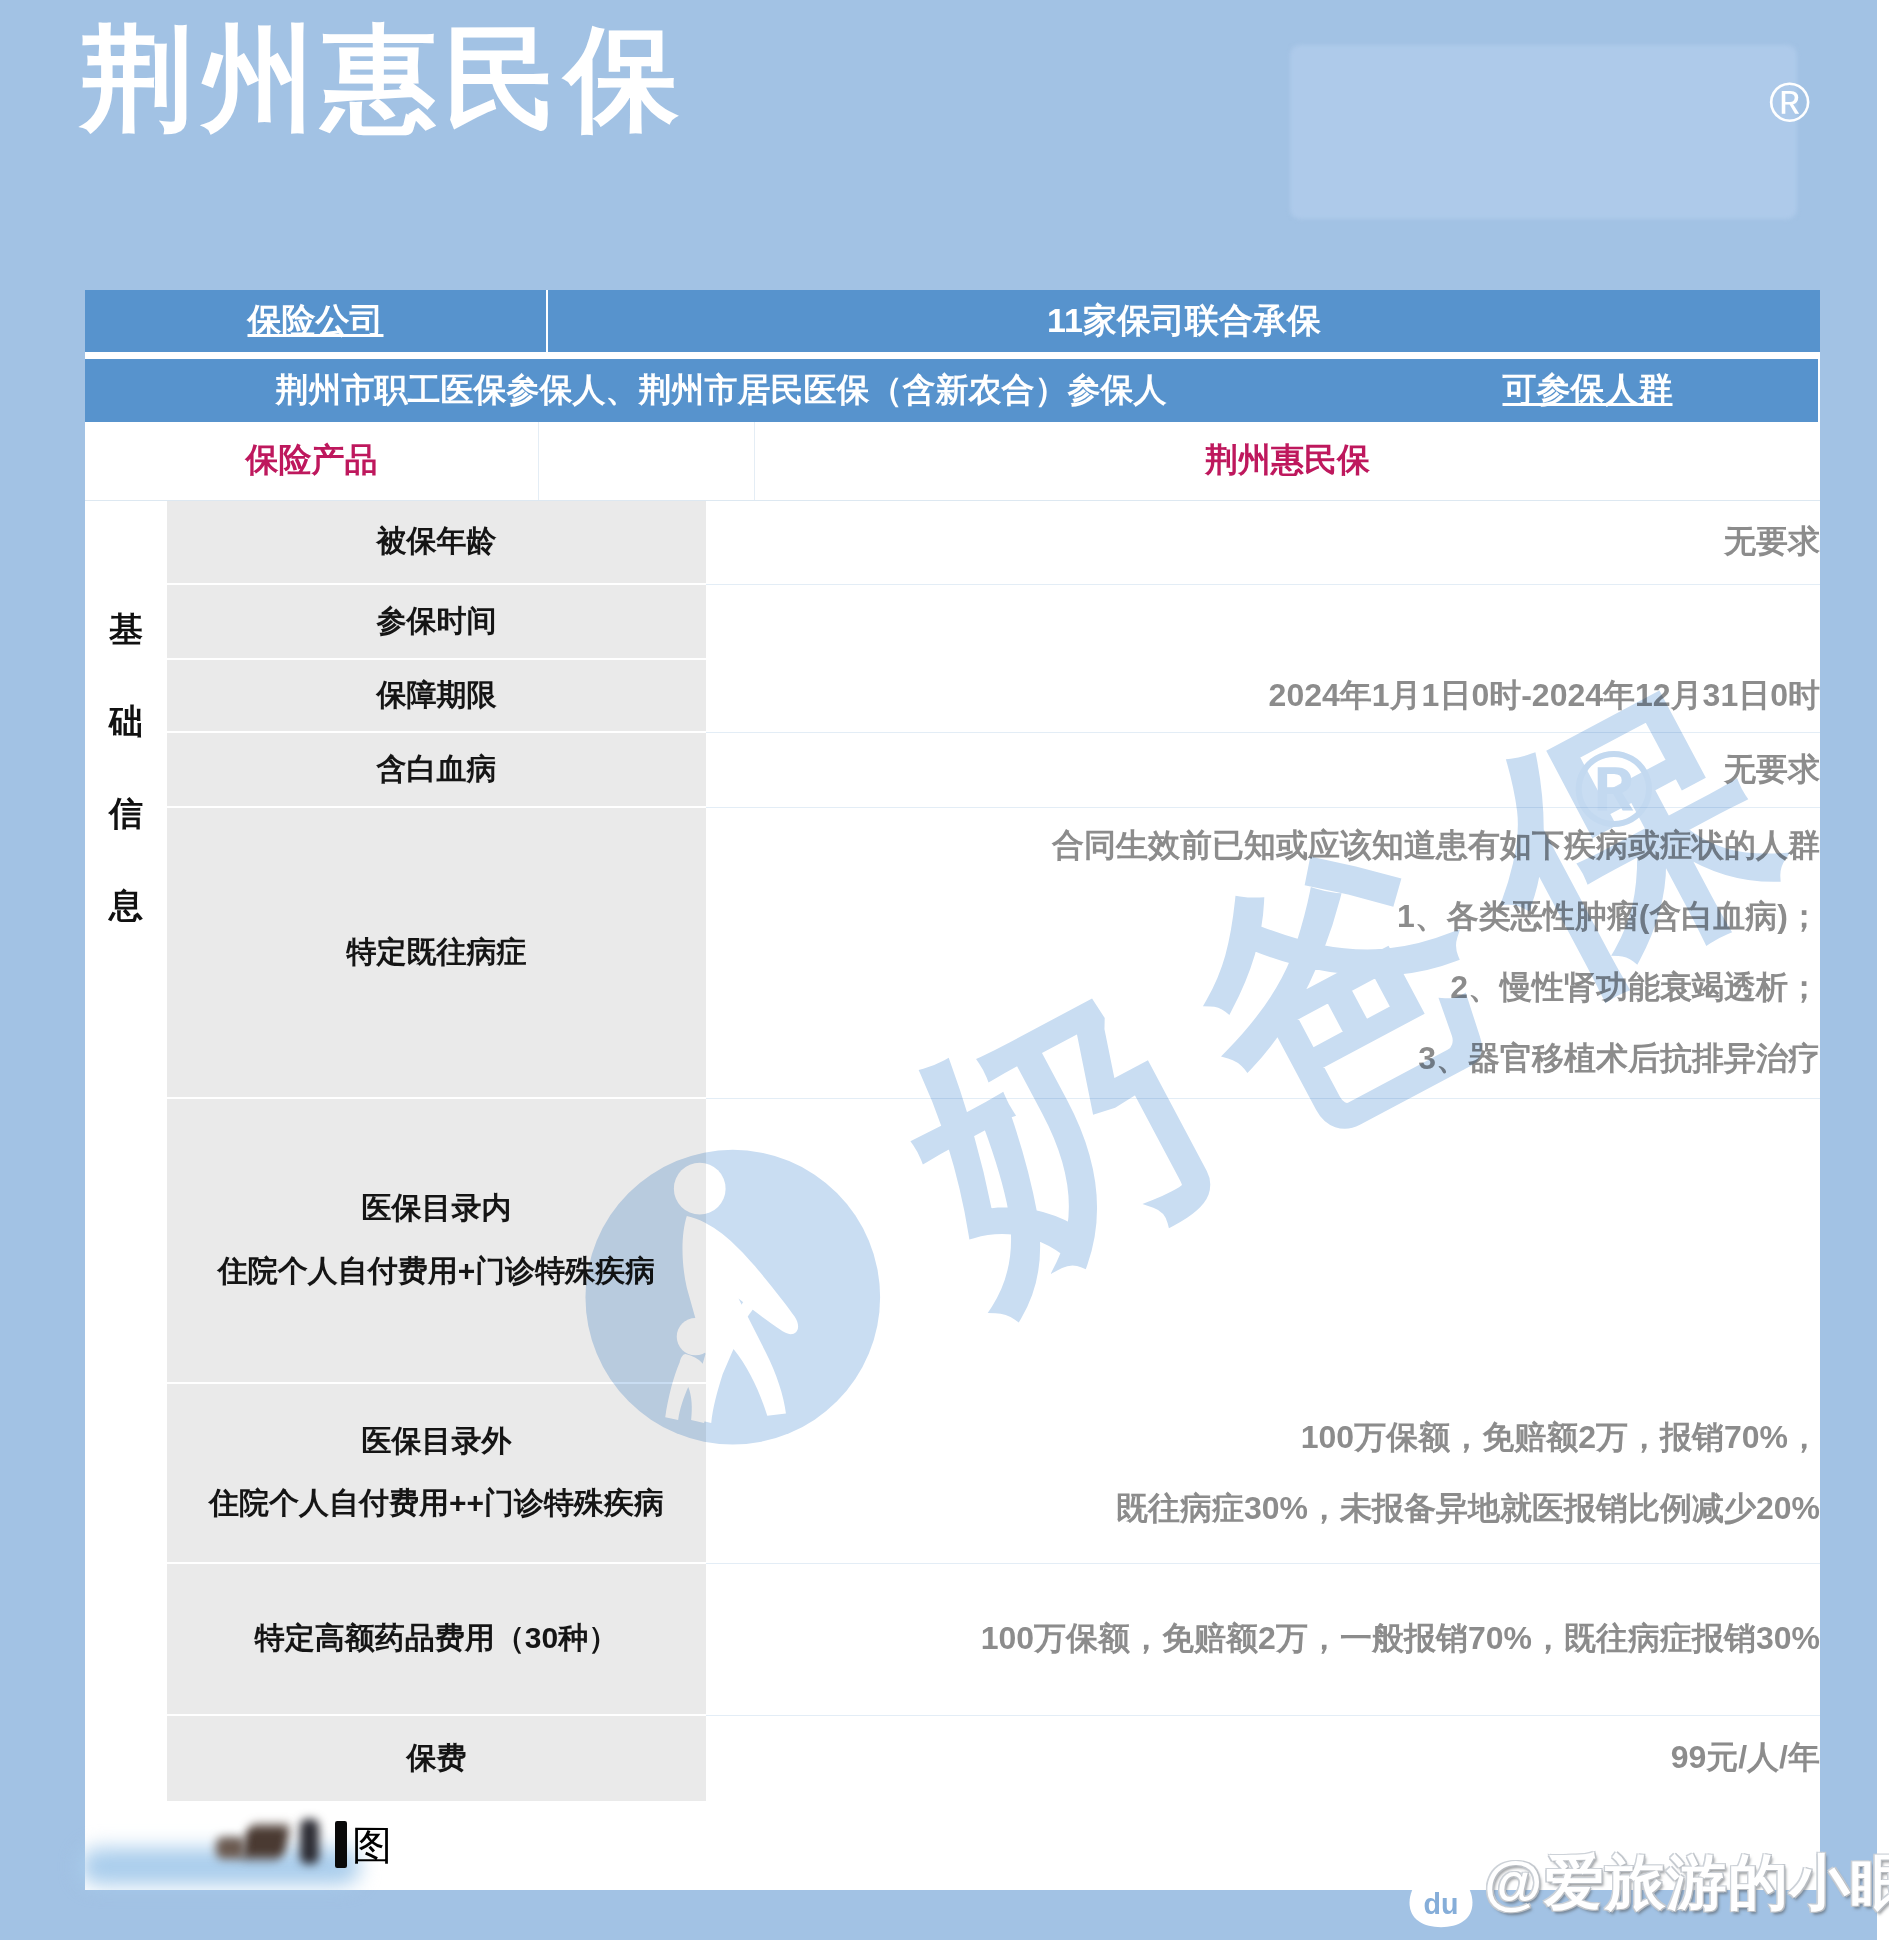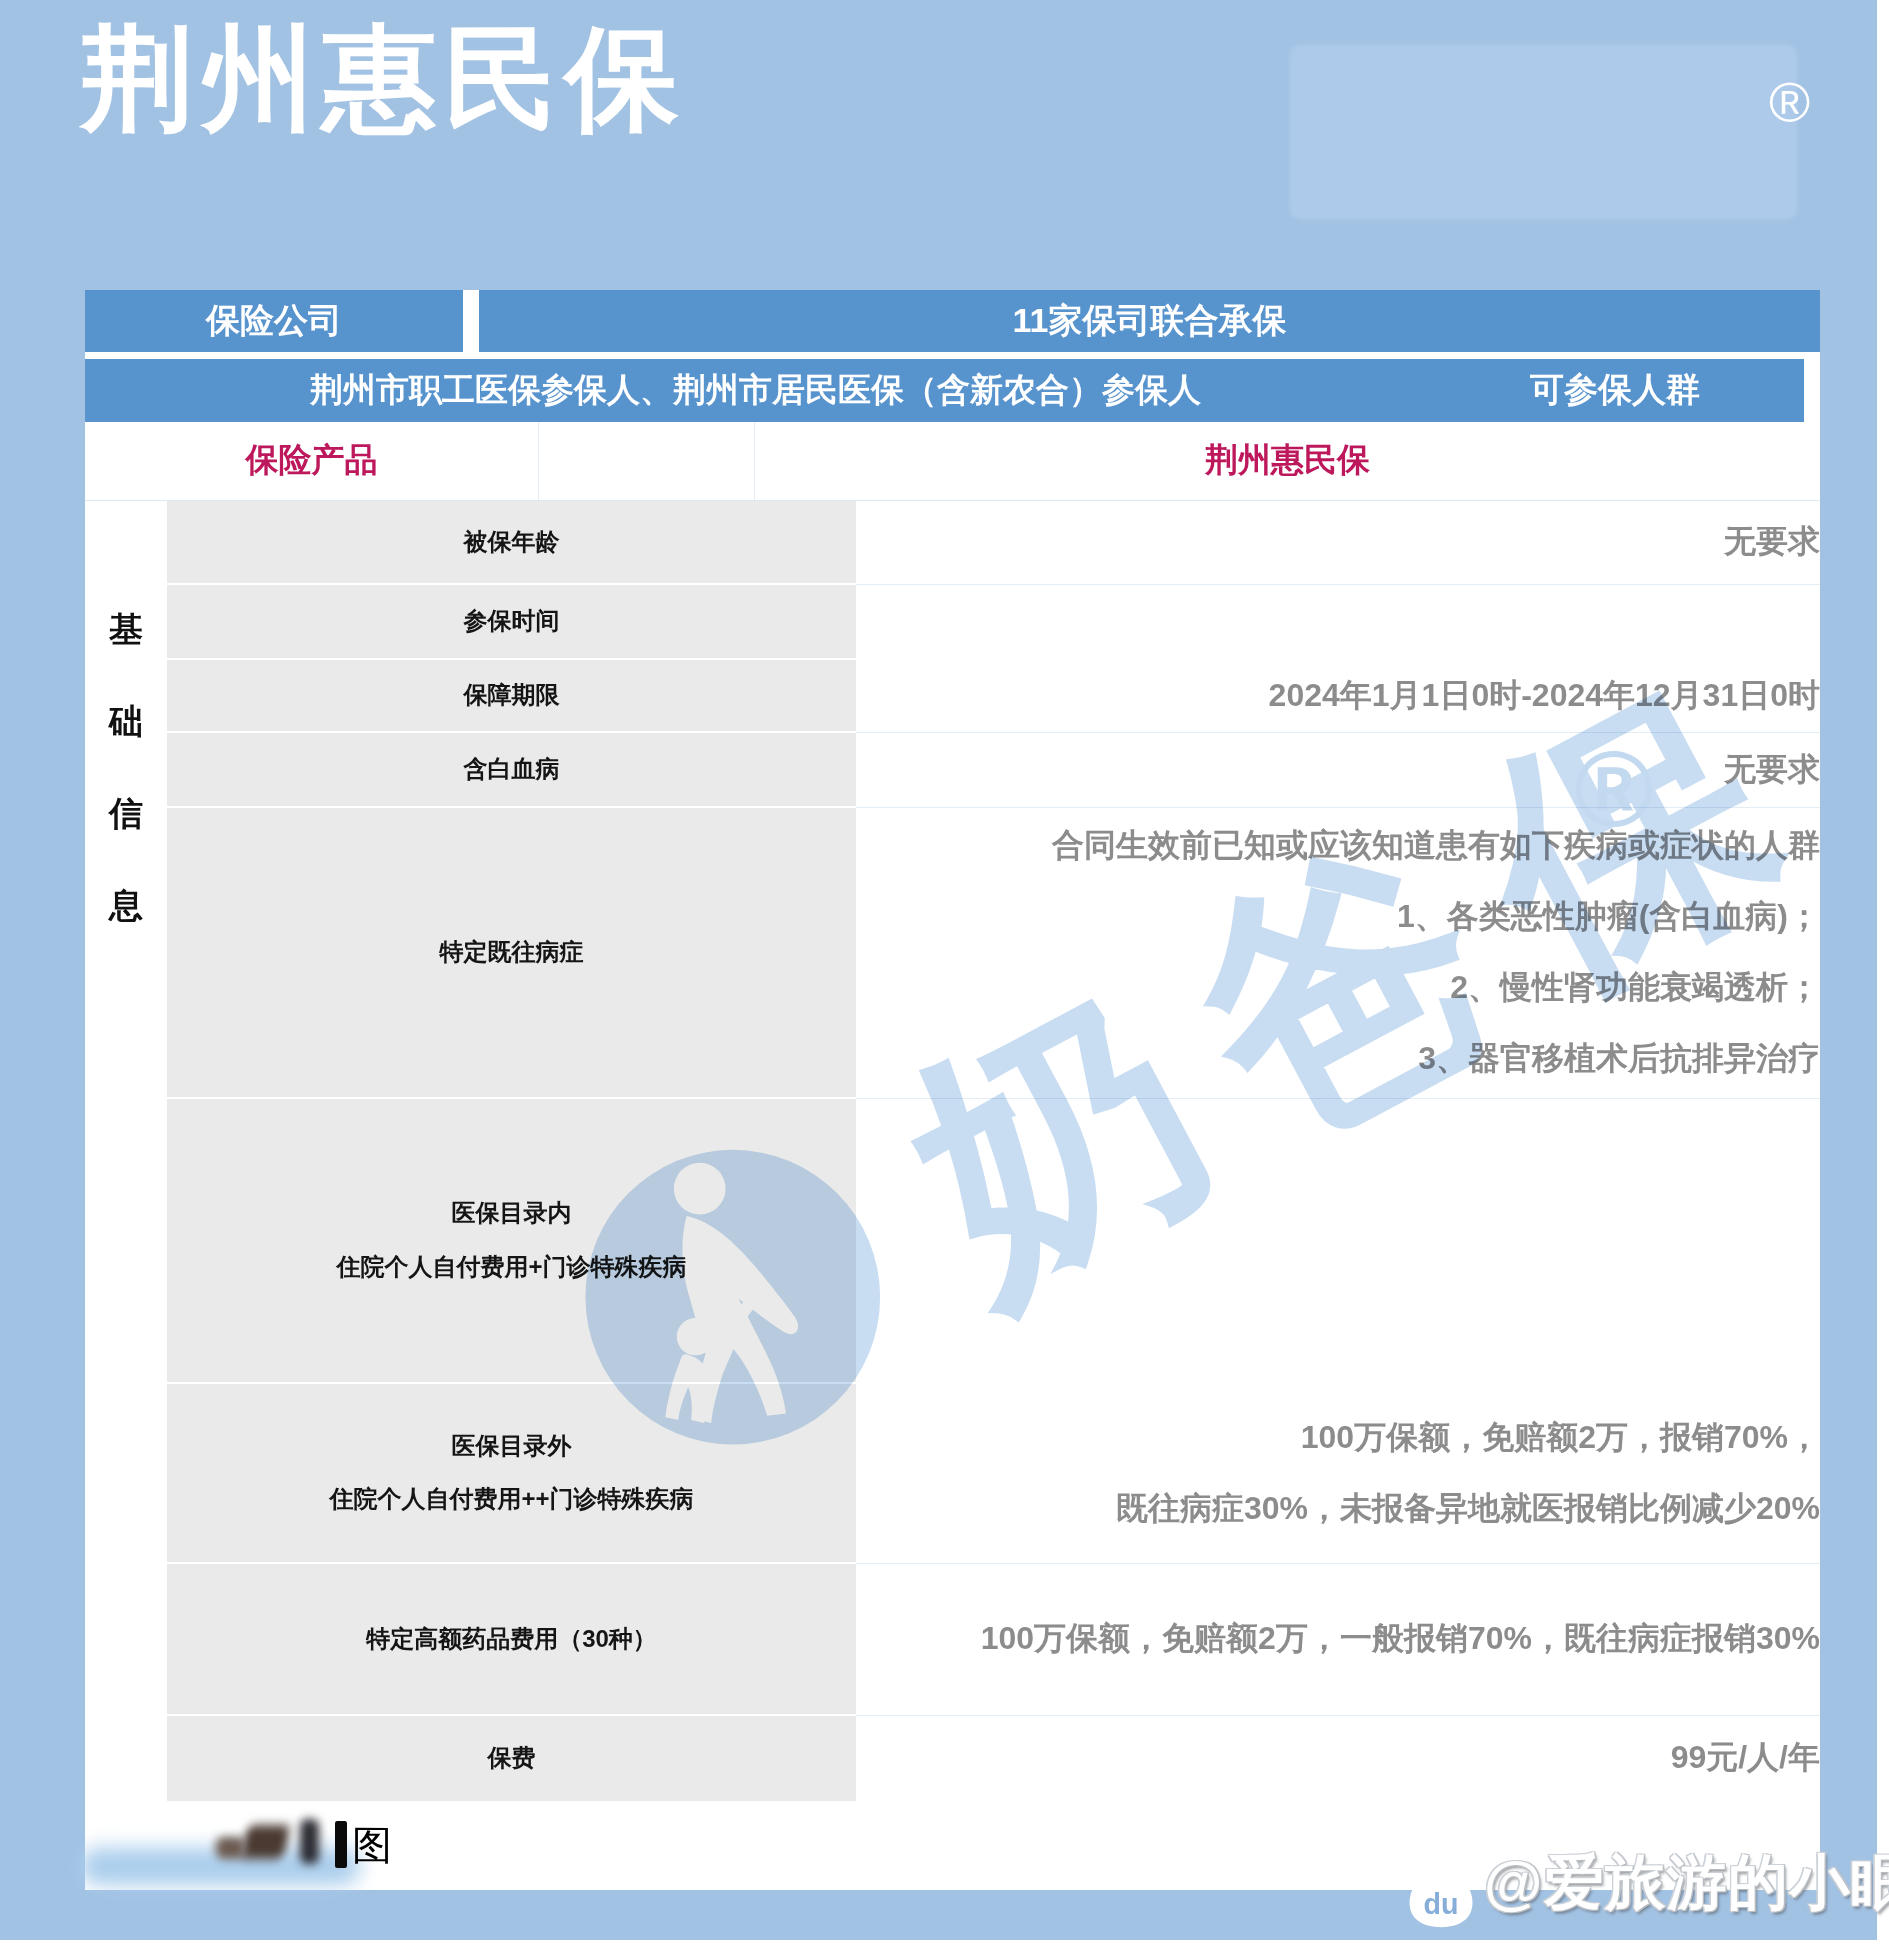--- a/index.html
+++ b/index.html
@@ -12,38 +12,38 @@
   .bg-blue{position:absolute;left:0;top:0;width:1877px;height:1940px;background:#a2c2e4;}
   .blur-rect{position:absolute;left:1290px;top:45px;width:507px;height:174px;background:#aecaea;border-radius:10px;filter:blur(2.2px);}
   .page-title{position:absolute;left:80px;top:13px;font-size:114px;font-weight:900;color:#ffffff;letter-spacing:7.2px;line-height:1.15;}
   .reg-top{position:absolute;left:1769px;top:70px;font-size:56px;color:#ffffff;font-weight:400;}
 
   
   .sheet{position:absolute;left:85px;top:290px;width:1735px;height:1600px;background:#ffffff;}
   .hrow{display:flex;height:62px;}
   .hrow .hcell{background:#5793cd;color:#fff;display:flex;align-items:center;justify-content:center;
     font-weight:bold;font-size:34px;}
-  .hrow .hcell.lbl{width:378px;margin-right:16px;}
+  .hrow .hcell.lbl{width:461px;margin-right:2px;text-decoration:underline;}
   .hrow .hcell.val{flex:1;}
   .hgap{height:6.5px;background:#ffffff;}
   .prow{display:flex;height:78px;border-bottom:1.4px solid #dde8f1;background:#fff;}
   .prow .pcell{display:flex;align-items:center;justify-content:center;font-weight:bold;font-size:33px;color:#be185d;}
   .prow .p1{width:453px;border-right:1.4px solid #e4edf5;}
   .prow .p2{width:215px;border-right:1.4px solid #e4edf5;}
   .prow .p3{flex:1;}
 
   .tbody{display:flex;}
   .side{width:82px;background:#ffffff;position:relative;}
   .side-stack{position:absolute;left:0;top:106px;width:82px;display:flex;flex-direction:column;align-items:center;gap:46px;
     font-size:34px;font-weight:bold;color:#111;}
   .rowswrap{flex:1;display:flex;flex-direction:column;}
   .row{display:flex;}
-  .cell-label{width:689px;background:#eaeaea;border-bottom:2.9px solid #ffffff;
+  .cell-label{width:539px;background:#eaeaea;border-bottom:2.9px solid #ffffff;
     display:flex;flex-direction:column;align-items:center;justify-content:center;gap:21.6px;
-    font-size:24px;font-weight:bold;color:#151515;text-align:center;}
+    font-size:30px;font-weight:bold;color:#151515;text-align:center;}
   .cell-value{flex:1;background:transparent;border-bottom:1.4px solid #e3edf6;
     display:flex;flex-direction:column;align-items:flex-end;justify-content:center;gap:27px;
     font-size:32px;font-weight:bold;color:#8c8c8c;text-align:center;}
   .sheet-footer{flex:1;background:#ffffff;}
 
   
   .wm{position:absolute;left:0;top:0;width:1890px;height:1955px;pointer-events:none;mix-blend-mode:multiply;}
   .wm-text{position:absolute;left:852px;top:1046px;transform:rotate(-28deg);transform-origin:left top;
     font-size:273px;font-weight:900;letter-spacing:50px;color:#c9ddf2;white-space:nowrap;}
   .wm-reg{position:absolute;left:1574px;top:726px;font-size:108px;font-weight:700;color:#c3d9f0;}

